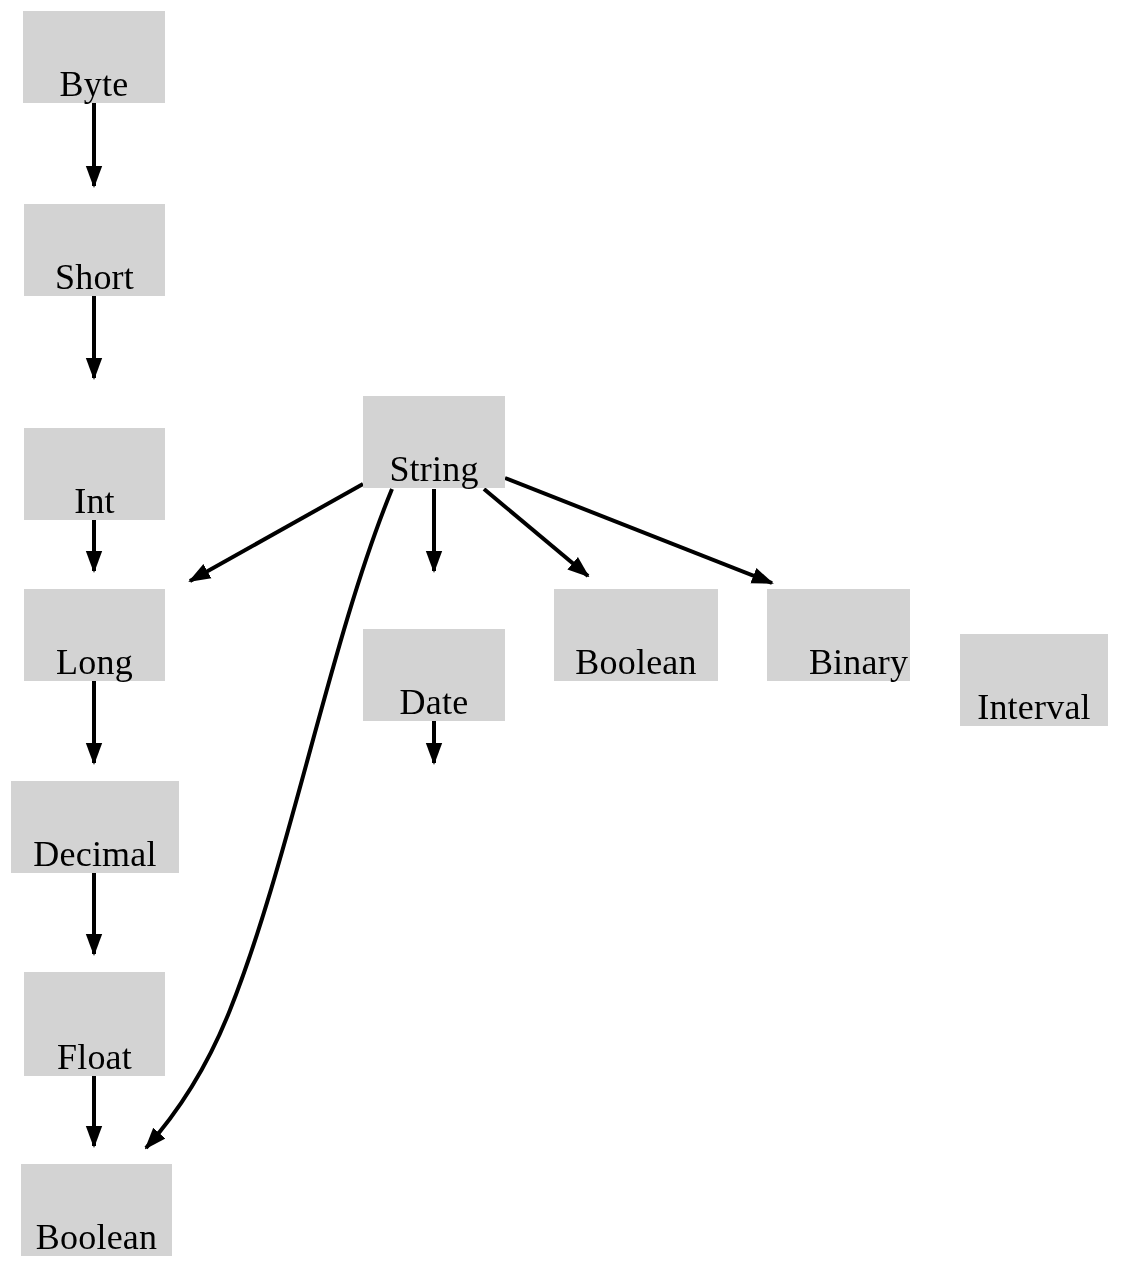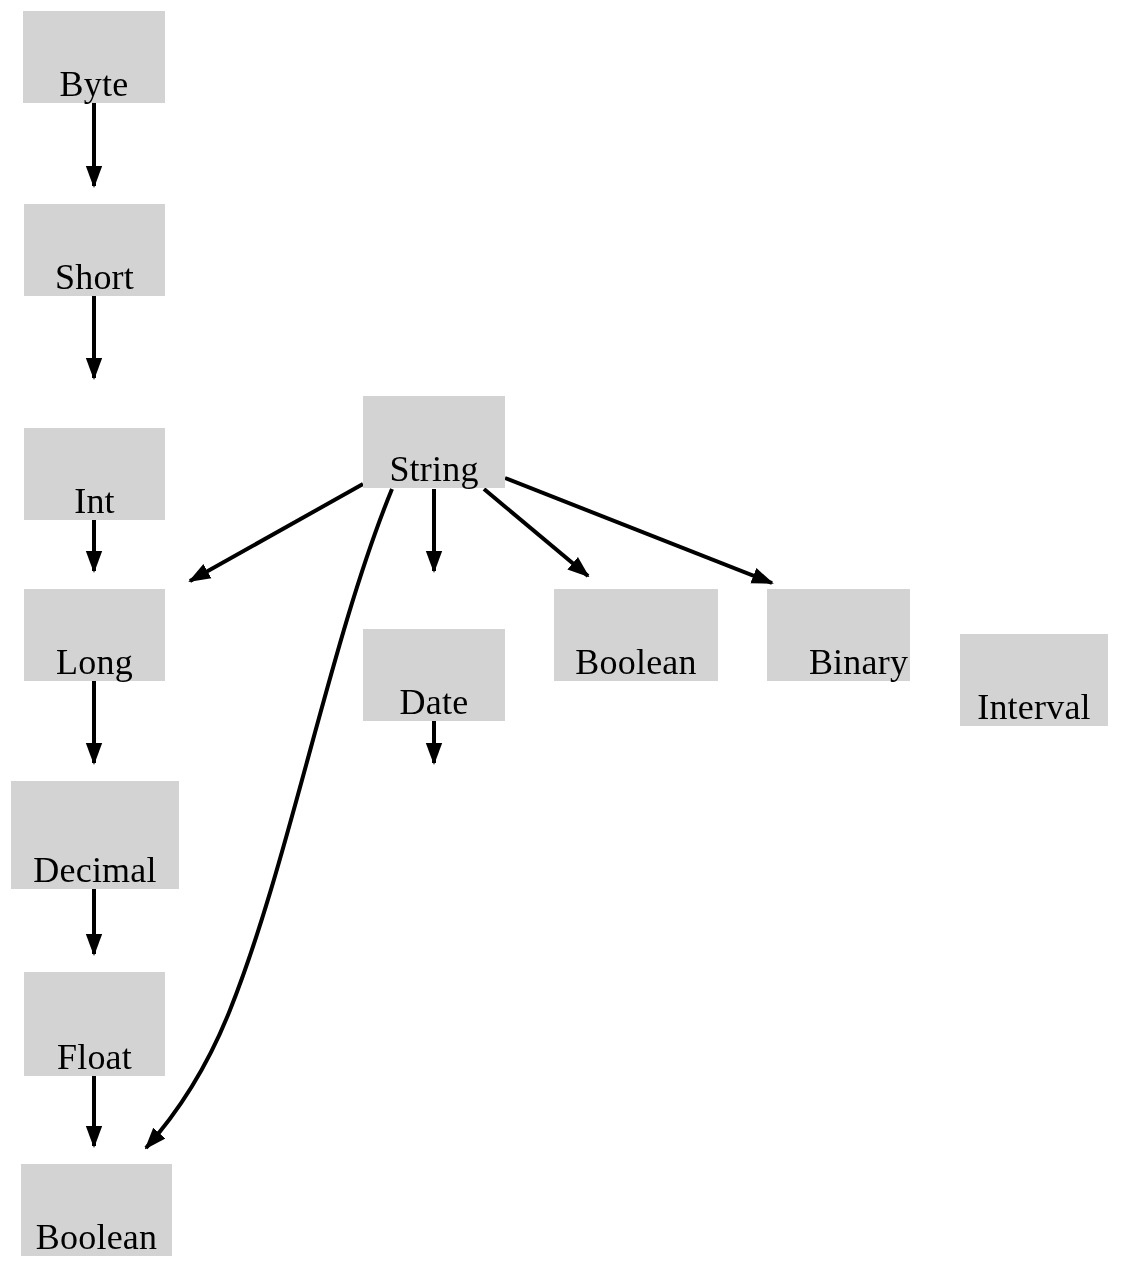--- a/index.html
+++ b/index.html
@@ -134,21 +134,21 @@
   </div>
 
   <div class="node" style="left:767px; top:589px; width:143px; height:92px;padding-left:40px;">
     <span class="node-label">Binary</span>
   </div>
 
   <div class="node" style="left:960px; top:589px; width:148px; height:92px;margin-top:45px;">
     <span class="node-label">Interval</span>
   </div>
 
-  <div class="node" style="left:11px; top:781px; width:168px; height:108px;">
+  <div class="node" style="left:11px; top:781px; width:168px; height:92px;">
     <span class="node-label">Decimal</span>
   </div>
 
 
   <div class="node" style="left:24px; top:972px; width:141px; height:104px;">
     <span class="node-label">Float</span>
   </div>
 
   <div class="node" style="left:21px; top:1164px; width:151px; height:92px;">
     <span class="node-label">Boolean</span>

